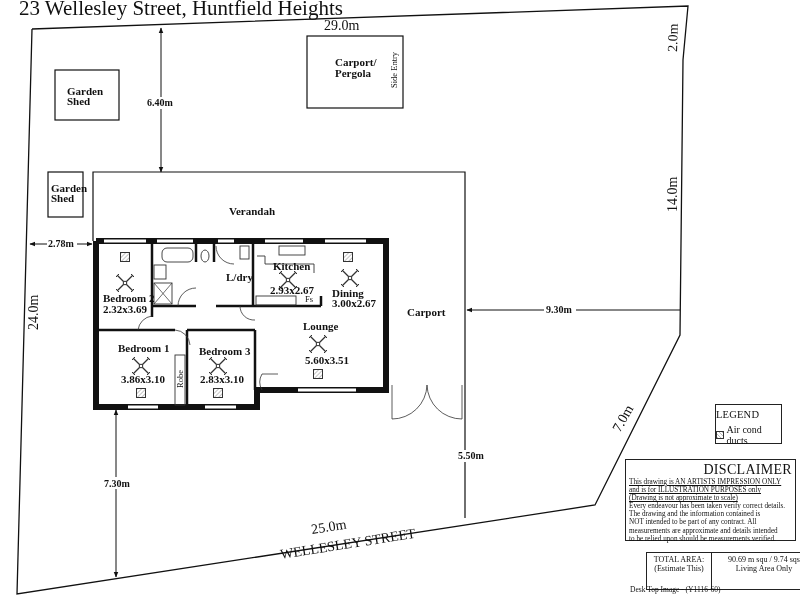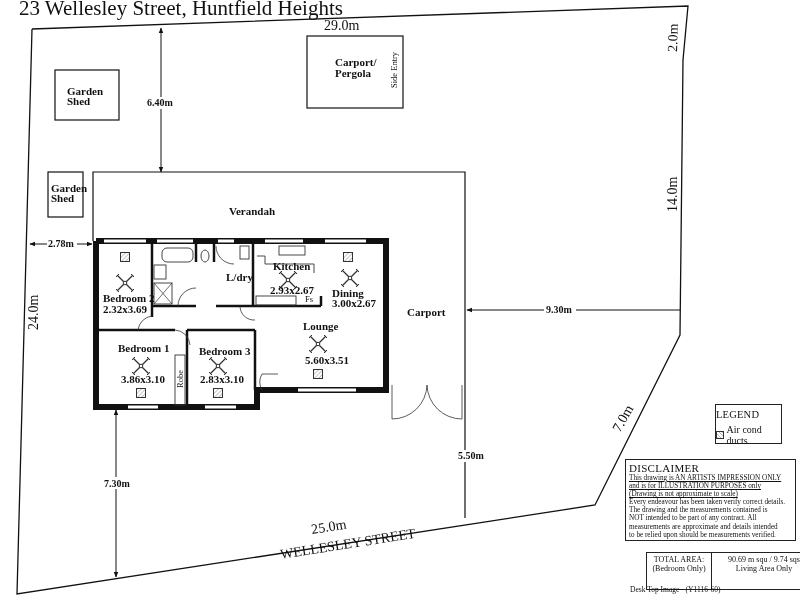--- a/index.html
+++ b/index.html
@@ -10,21 +10,21 @@
     .dim { font-size: 10px; font-weight: bold; }
     .dimlg { font-size: 14px; }
     .room { font-size: 11px; font-weight: bold; }
     .small { font-size: 8.5px; }
     .ov { position: absolute; font-family: "Liberation Serif", "DejaVu Serif", serif; }
     .legend-box { left: 715px; top: 404px; width: 67px; height: 40px; border: 1.3px solid #222; text-align: left; box-sizing: border-box; }
     .legend-title { font-size: 10.5px; margin-top: 4px; letter-spacing: 0.2px; }
     .legend-row { font-size: 10px; margin-top: 4px; display: flex; align-items: center; justify-content: center; gap: 3px; }
     .duct-sw { display: inline-block; width: 8px; height: 8px; border: 1px solid #333; background: repeating-linear-gradient(45deg,#bbb 0 1px,#fff 1px 2.5px); box-sizing: border-box; }
     .disc-box { left: 625px; top: 459px; width: 171px; height: 82px; border: 1.3px solid #222; box-sizing: border-box; padding: 2px 3px; }
-    .disc-title { font-size: 11px; text-align: left; letter-spacing: 0.3px; }
+    .disc-title { font-size: 14px; text-align: right; letter-spacing: 0.3px; }
     .disc-line { font-size: 7.2px; line-height: 8.1px; white-space: nowrap; }
     .u { text-decoration: underline; }
     .area-box { left: 646px; top: 552px; width: 171px; height: 38px; border: 1.3px solid #222; box-sizing: border-box; display: flex; }
     .area-l { width: 64px; border-right: 1.3px solid #222; font-size: 8px; text-align: center; line-height: 9px; padding-top: 2px; }
     .area-r { flex: 1; font-size: 8px; text-align: center; line-height: 9px; padding-top: 2px; }
     .footer { left: 630px; top: 585px; font-size: 7.5px; }
   </style>
 </head>
 <body>
 
@@ -190,30 +190,30 @@
     <span>Air cond ducts</span>
   </div>
 </div>
 
 <div class="ov disc-box">
   <div class="disc-title">DISCLAIMER</div>
   <div class="disc-line u">This drawing is AN ARTISTS IMPRESSION ONLY</div>
   <div class="disc-line u">and is for ILLUSTRATION PURPOSES only</div>
   <div class="disc-line u">(Drawing is not approximate to scale)</div>
   <div class="disc-line">Every endeavour has been taken verify correct details.</div>
-  <div class="disc-line">The drawing and the measurements contained is</div>
+  <div class="disc-line">The drawing and the information contained is</div>
   <div class="disc-line">NOT intended to be part of any contract.  All</div>
   <div class="disc-line">measurements are approximate and details intended</div>
   <div class="disc-line">to be relied upon should be measurements verified.</div>
 </div>
 
 <div class="ov area-box">
   <div class="area-l">
     <div>TOTAL AREA:</div>
-    <div>(Bedroom Only)</div>
+    <div>(Estimate This)</div>
   </div>
   <div class="area-r">
     <div>90.69 m squ /  9.74 sqs</div>
     <div>Living Area Only</div>
   </div>
 </div>
 
 <div class="ov footer">Desk Top Image - (Y1116-60)</div>
 
 </body></html>

